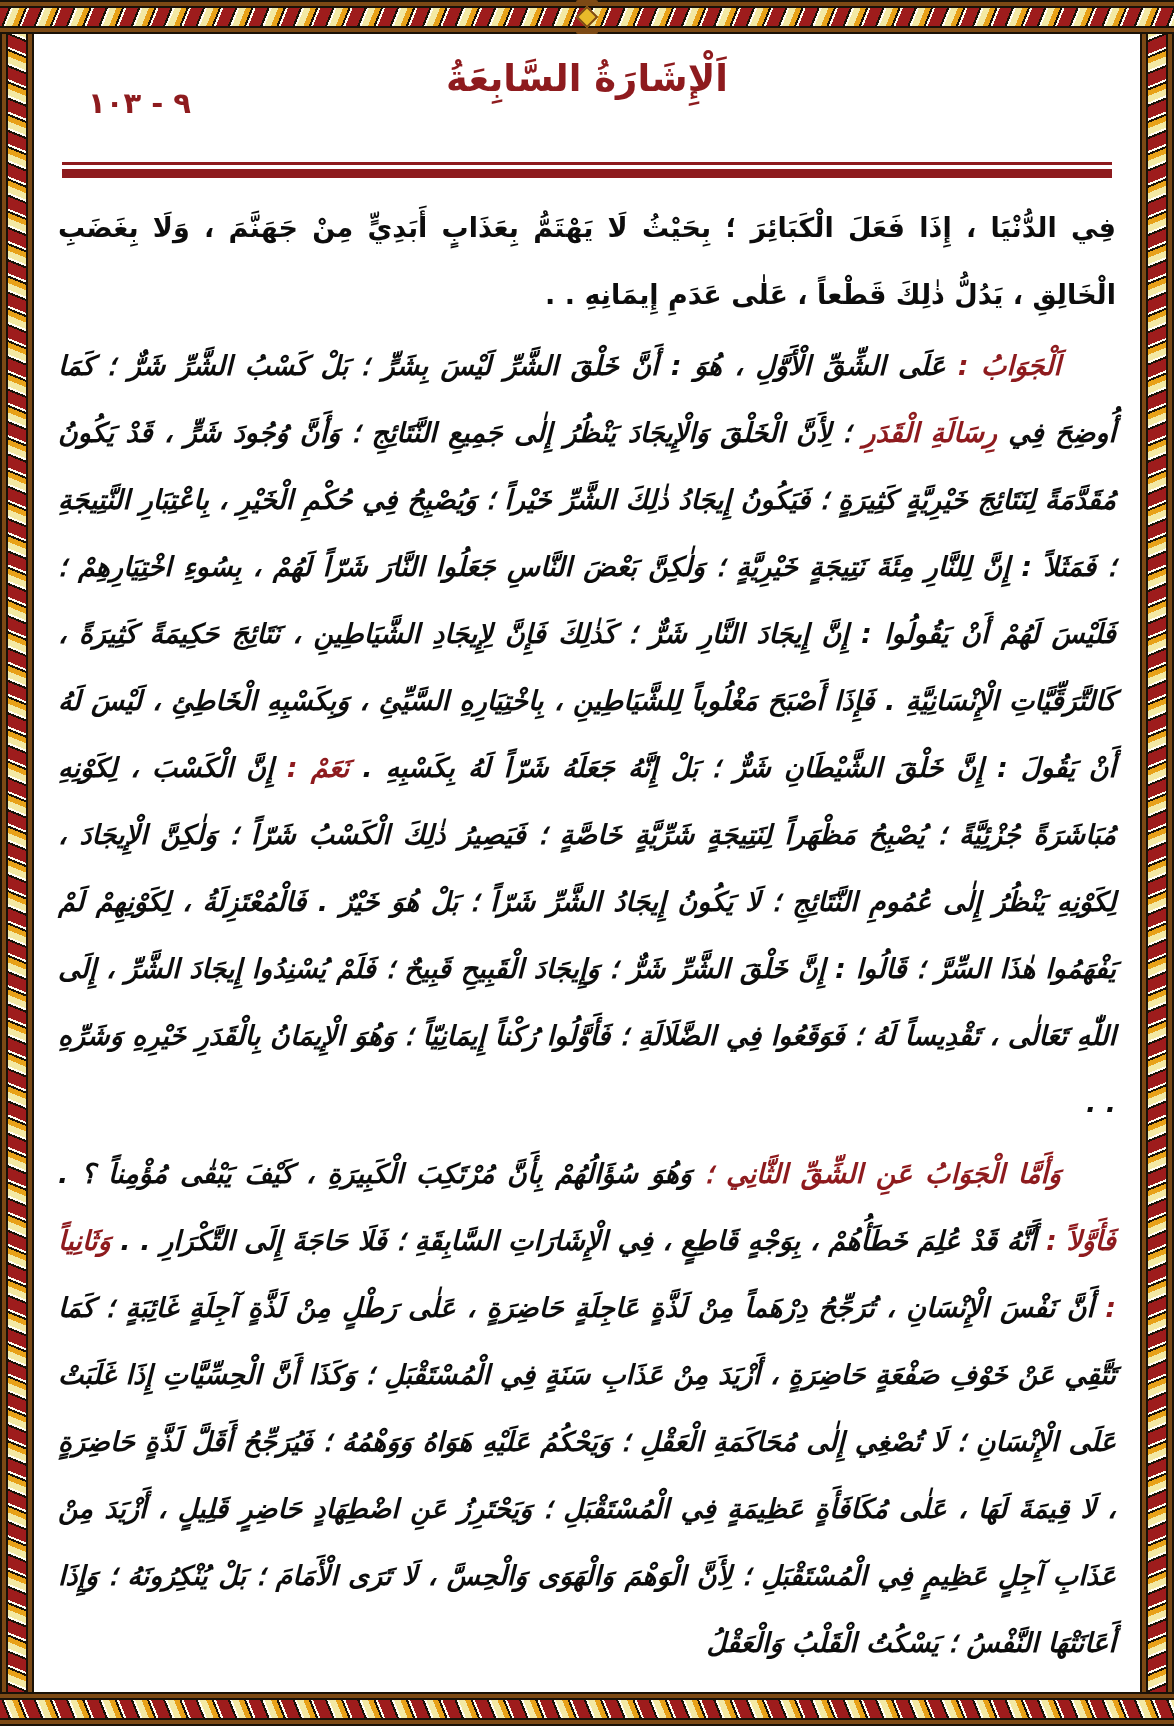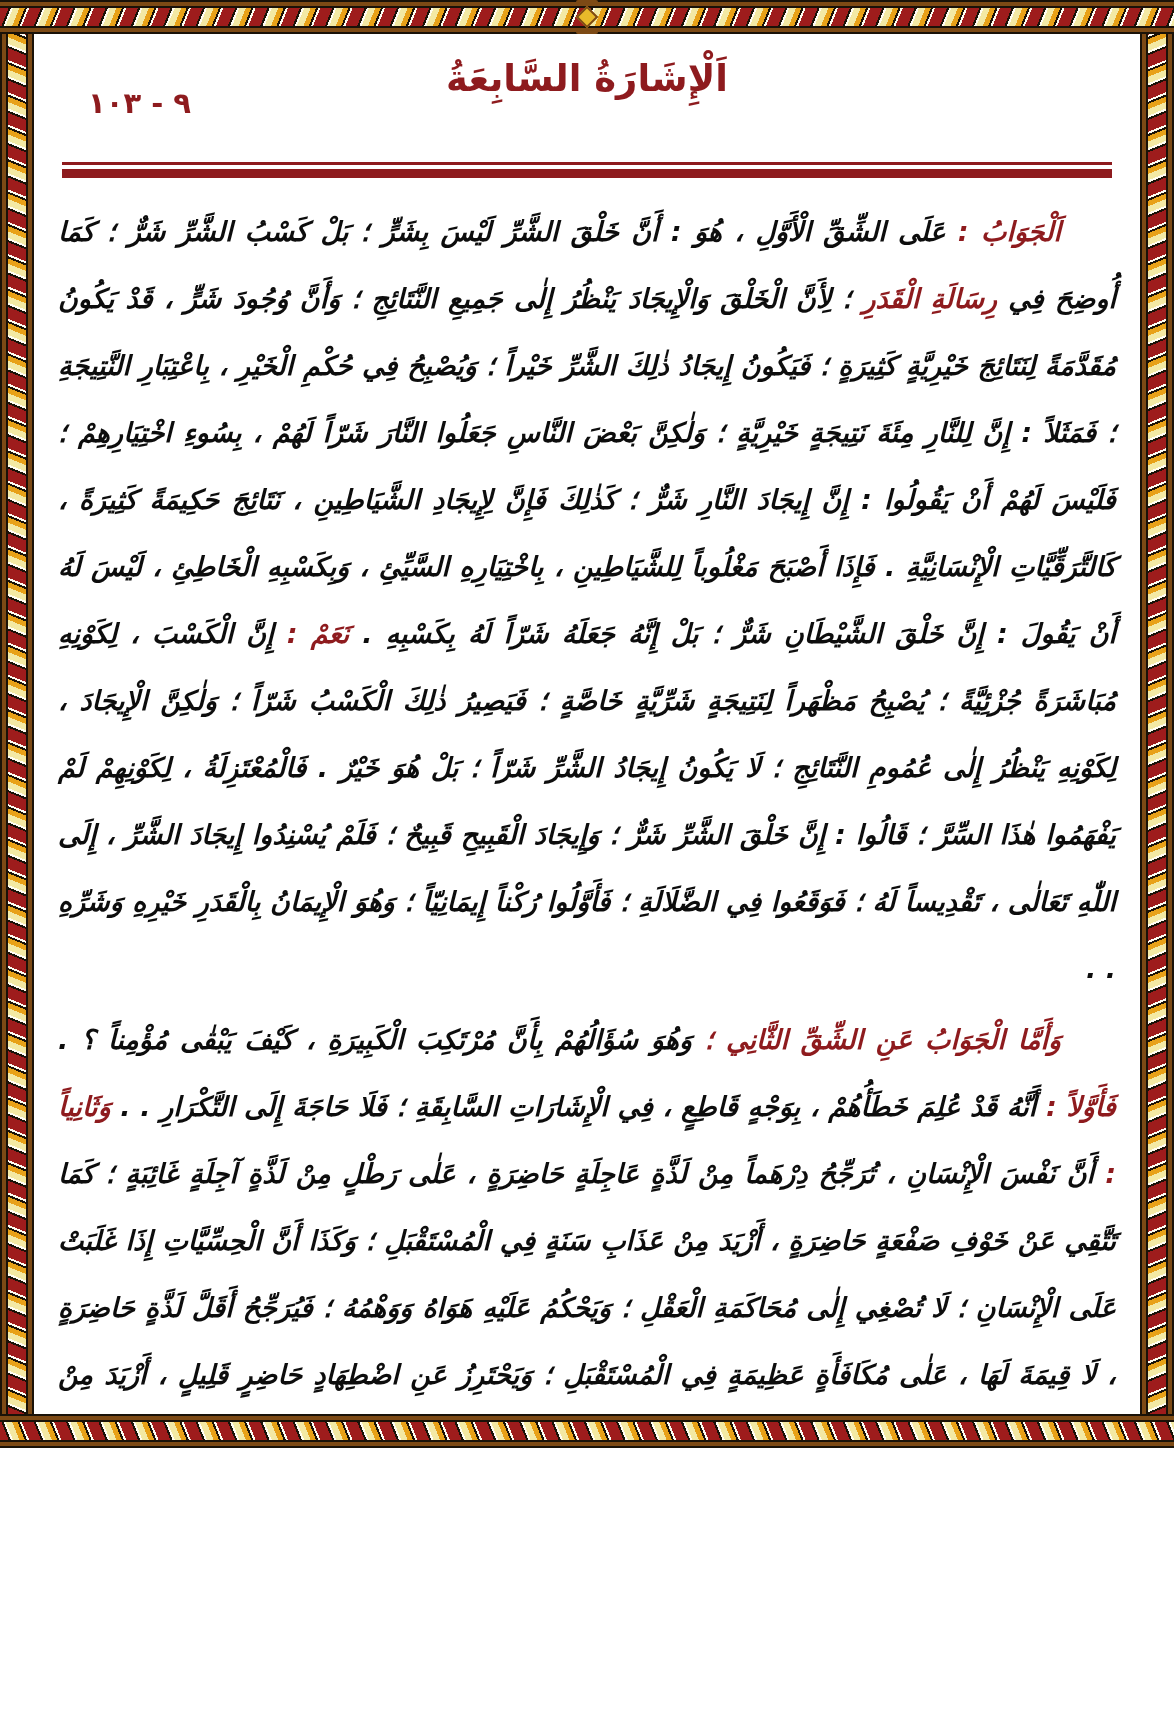--- a/index.html
+++ b/index.html
@@ -1,18 +1,18 @@
 <!DOCTYPE html>
 <html lang="ar"><head>
 <meta charset="utf-8">
 <style>
   html,body{margin:0;padding:0;background:#ffffff;}
   .page{
     position:relative;
-    width:1174px;height:1448px;
+    width:1174px;height:1726px;
     background:#a21caf;
     overflow:hidden;
     font-family:"DejaVu Sans",sans-serif;
   }
   
   .frame-strip{position:absolute;z-index:2;}
   .frame-top,.frame-bottom{
     left:0;right:0;height:34px;
     background:
       linear-gradient(180deg,
@@ -133,20 +133,21 @@
     </div>
 
     <div class="rules">
       <div class="rule-thin"></div>
       <div class="rule-gap"></div>
       <div class="rule-thick"></div>
     </div>
 
     <div class="body-text" dir="rtl">
 
+      <p class="para"><span>فِي الدُّنْيَا ، إِذَا فَعَلَ الْكَبَائِرَ ؛ بِحَيْثُ لَا يَهْتَمُّ بِعَذَابٍ أَبَدِيٍّ مِنْ جَهَنَّمَ ، وَلَا بِغَضَبِ الْخَالِقِ ، يَدُلُّ ذٰلِكَ قَطْعاً ، عَلٰى عَدَمِ إِيمَانِهِ . .</span></p>
 
       <p class="para indent"><span class="red">اَلْجَوَابُ : </span><span>عَلَى الشِّقِّ الْأَوَّلِ ، هُوَ : أَنَّ خَلْقَ الشَّرِّ لَيْسَ بِشَرٍّ ؛ بَلْ كَسْبُ الشَّرِّ شَرٌّ ؛ كَمَا أُوضِحَ فِي </span><span class="red">رِسَالَةِ الْقَدَرِ</span><span> ؛ لِأَنَّ الْخَلْقَ وَالْإِيجَادَ يَنْظُرُ إِلٰى جَمِيعِ النَّتَائِجِ ؛ وَأَنَّ وُجُودَ شَرٍّ ، قَدْ يَكُونُ مُقَدَّمَةً لِنَتَائِجَ خَيْرِيَّةٍ كَثِيرَةٍ ؛ فَيَكُونُ إِيجَادُ ذٰلِكَ الشَّرِّ خَيْراً ؛ وَيُصْبِحُ فِي حُكْمِ الْخَيْرِ ، بِاعْتِبَارِ النَّتِيجَةِ ؛ فَمَثَلاً : إِنَّ لِلنَّارِ مِئَةَ نَتِيجَةٍ خَيْرِيَّةٍ ؛ وَلٰكِنَّ بَعْضَ النَّاسِ جَعَلُوا النَّارَ شَرّاً لَهُمْ ، بِسُوءِ اخْتِيَارِهِمْ ؛ فَلَيْسَ لَهُمْ أَنْ يَقُولُوا : إِنَّ إِيجَادَ النَّارِ شَرٌّ ؛ كَذٰلِكَ فَإِنَّ لِإِيجَادِ الشَّيَاطِينِ ، نَتَائِجَ حَكِيمَةً كَثِيرَةً ، كَالتَّرَقِّيَّاتِ الْإِنْسَانِيَّةِ . فَإِذَا أَصْبَحَ مَغْلُوباً لِلشَّيَاطِينِ ، بِاخْتِيَارِهِ السَّيِّئِ ، وَبِكَسْبِهِ الْخَاطِئِ ، لَيْسَ لَهُ أَنْ يَقُولَ : إِنَّ خَلْقَ الشَّيْطَانِ شَرٌّ ؛ بَلْ إِنَّهُ جَعَلَهُ شَرّاً لَهُ بِكَسْبِهِ . </span><span class="red">نَعَمْ : </span><span>إِنَّ الْكَسْبَ ، لِكَوْنِهِ مُبَاشَرَةً جُزْئِيَّةً ؛ يُصْبِحُ مَظْهَراً لِنَتِيجَةٍ شَرِّيَّةٍ خَاصَّةٍ ؛ فَيَصِيرُ ذٰلِكَ الْكَسْبُ شَرّاً ؛ وَلٰكِنَّ الْإِيجَادَ ، لِكَوْنِهِ يَنْظُرُ إِلٰى عُمُومِ النَّتَائِجِ ؛ لَا يَكُونُ إِيجَادُ الشَّرِّ شَرّاً ؛ بَلْ هُوَ خَيْرٌ . فَالْمُعْتَزِلَةُ ، لِكَوْنِهِمْ لَمْ يَفْهَمُوا هٰذَا السِّرَّ ؛ قَالُوا : إِنَّ خَلْقَ الشَّرِّ شَرٌّ ؛ وَإِيجَادَ الْقَبِيحِ قَبِيحٌ ؛ فَلَمْ يُسْنِدُوا إِيجَادَ الشَّرِّ ، إِلَى اللّٰهِ تَعَالٰى ، تَقْدِيساً لَهُ ؛ فَوَقَعُوا فِي الضَّلَالَةِ ؛ فَأَوَّلُوا رُكْناً إِيمَانِيّاً ؛ وَهُوَ الْإِيمَانُ بِالْقَدَرِ خَيْرِهِ وَشَرِّهِ . .</span></p>
 
       <p class="para indent"><span class="red">وَأَمَّا الْجَوَابُ عَنِ الشِّقِّ الثَّانِي ؛ </span><span>وَهُوَ سُؤَالُهُمْ بِأَنَّ مُرْتَكِبَ الْكَبِيرَةِ ، كَيْفَ يَبْقٰى مُؤْمِناً ؟ . </span><span class="red">فَأَوَّلاً : </span><span>أَنَّهُ قَدْ عُلِمَ خَطَأُهُمْ ، بِوَجْهٍ قَاطِعٍ ، فِي الْإِشَارَاتِ السَّابِقَةِ ؛ فَلَا حَاجَةَ إِلَى التَّكْرَارِ . . </span><span class="red">وَثَانِياً : </span><span>أَنَّ نَفْسَ الْإِنْسَانِ ، تُرَجِّحُ دِرْهَماً مِنْ لَذَّةٍ عَاجِلَةٍ حَاضِرَةٍ ، عَلٰى رَطْلٍ مِنْ لَذَّةٍ آجِلَةٍ غَائِبَةٍ ؛ كَمَا تَتَّقِي عَنْ خَوْفِ صَفْعَةٍ حَاضِرَةٍ ، أَزْيَدَ مِنْ عَذَابِ سَنَةٍ فِي الْمُسْتَقْبَلِ ؛ وَكَذَا أَنَّ الْحِسِّيَّاتِ إِذَا غَلَبَتْ عَلَى الْإِنْسَانِ ؛ لَا تُصْغِي إِلٰى مُحَاكَمَةِ الْعَقْلِ ؛ وَيَحْكُمُ عَلَيْهِ هَوَاهُ وَوَهْمُهُ ؛ فَيُرَجِّحُ أَقَلَّ لَذَّةٍ حَاضِرَةٍ ، لَا قِيمَةَ لَهَا ، عَلٰى مُكَافَأَةٍ عَظِيمَةٍ فِي الْمُسْتَقْبَلِ ؛ وَيَحْتَرِزُ عَنِ اضْطِهَادٍ حَاضِرٍ قَلِيلٍ ، أَزْيَدَ مِنْ عَذَابِ آجِلٍ عَظِيمٍ فِي الْمُسْتَقْبَلِ ؛ لِأَنَّ الْوَهْمَ وَالْهَوَى وَالْحِسَّ ، لَا تَرَى الْأَمَامَ ؛ بَلْ يُنْكِرُونَهُ ؛ وَإِذَا أَعَانَتْهَا النَّفْسُ ؛ يَسْكُتُ الْقَلْبُ وَالْعَقْلُ</span></p>
 
     </div>
   </div>
 </div>
 
 </body></html>

